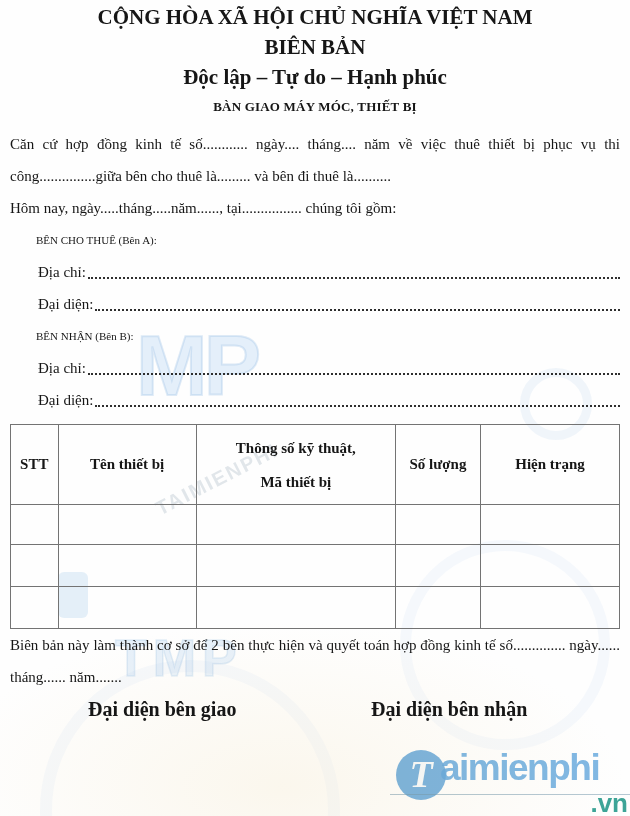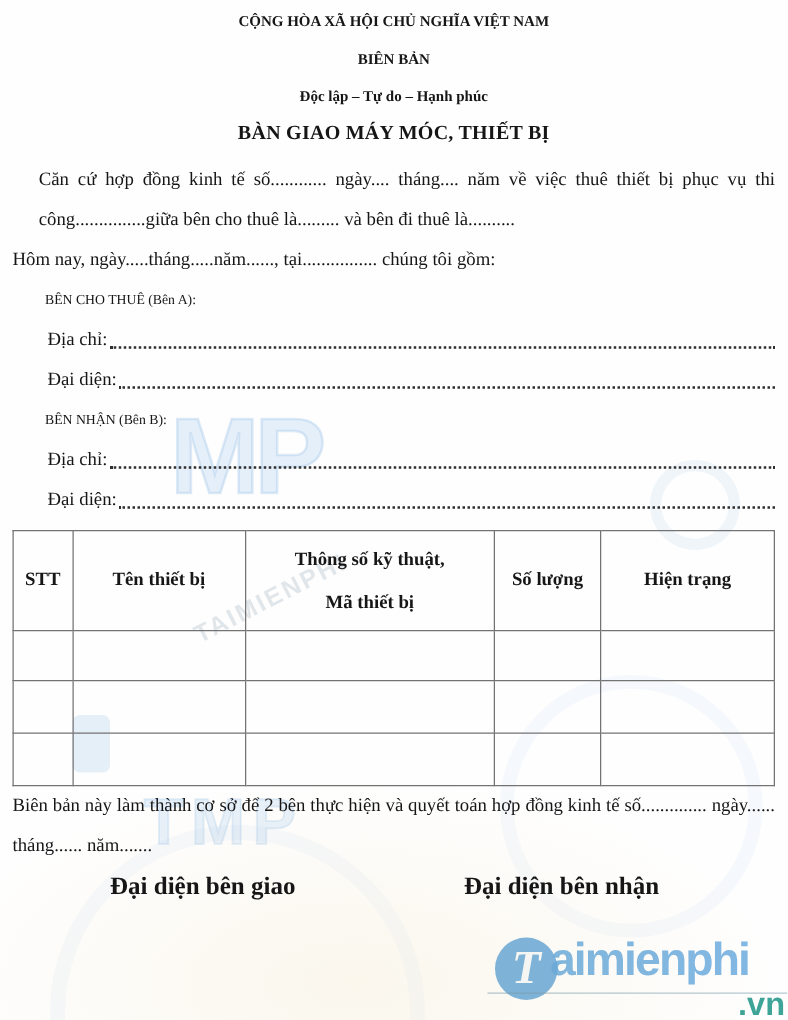--- a/index.html
+++ b/index.html
@@ -13,33 +13,33 @@
     overflow:hidden;
   }
   .page {
     position:relative;
     z-index:1;
     padding:6px 10px 0 10px;
   }
   .hline {
     text-align:center;
     font-weight:bold;
-    font-size:12px;
+    font-size:21px;
     line-height:18px;
     margin:12px 0 0 0;
   }
   .hline.first { margin-top:2px; }
-  .hline.doc2 { font-size:16px; letter-spacing:0.2px; }
+  .hline.doc2 { font-size:13px; letter-spacing:0.2px; }
   p.body {
     margin:0;
     font-size:15px;
     line-height:32px;
     text-align:justify;
   }
-  p.body.first { margin-top:12px;margin-left:21px; }
+  p.body.first { margin-top:12px; }
   p.nojust { text-align:left; }
   .party-head {
     font-weight:normal;
     font-size:11px;
     line-height:32px;
     margin-left:26px;
   }
   .fill {
     display:flex;
     font-size:15px;

